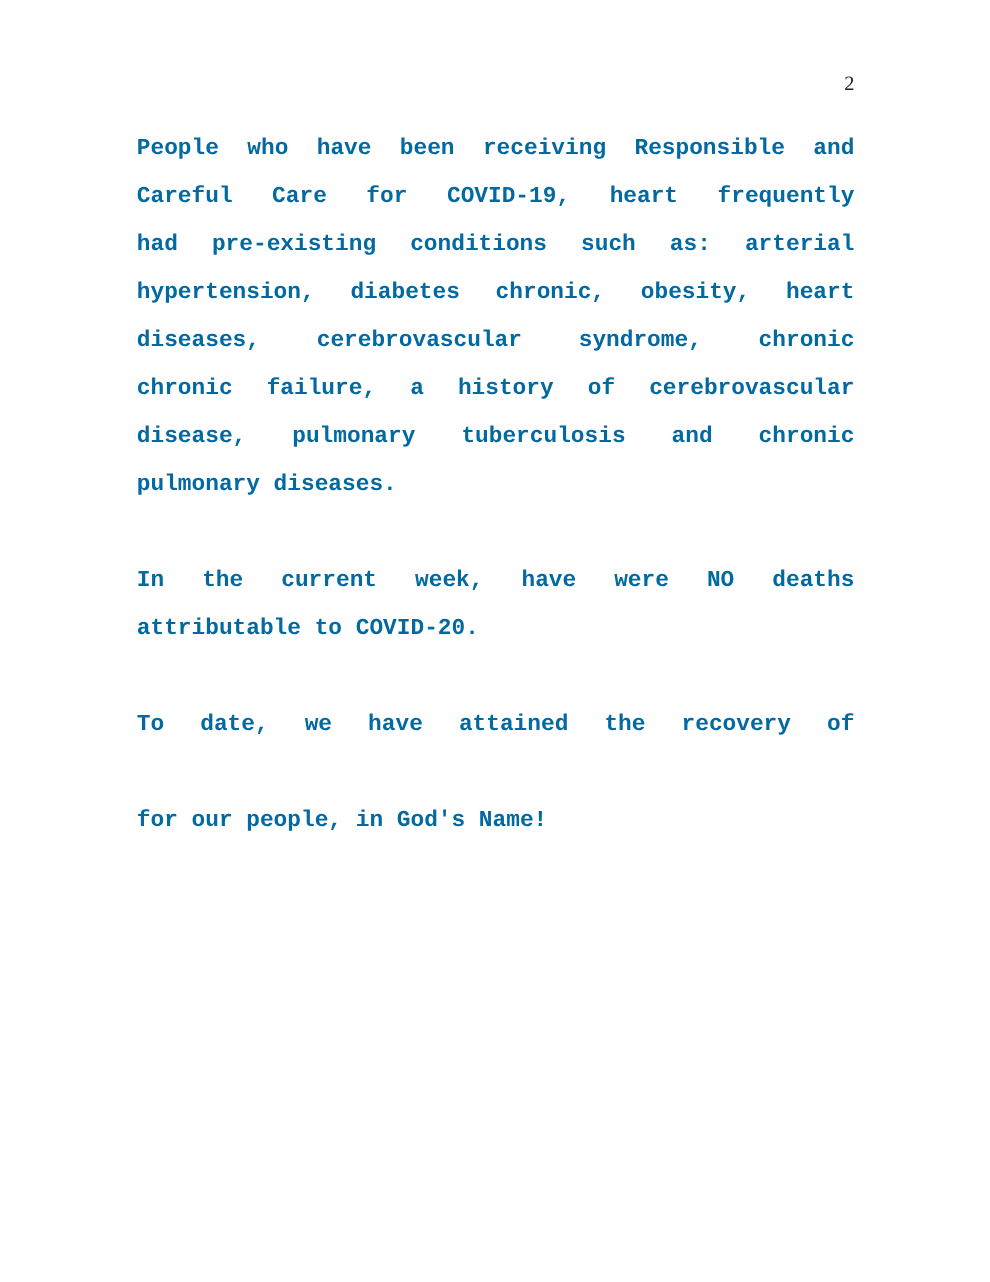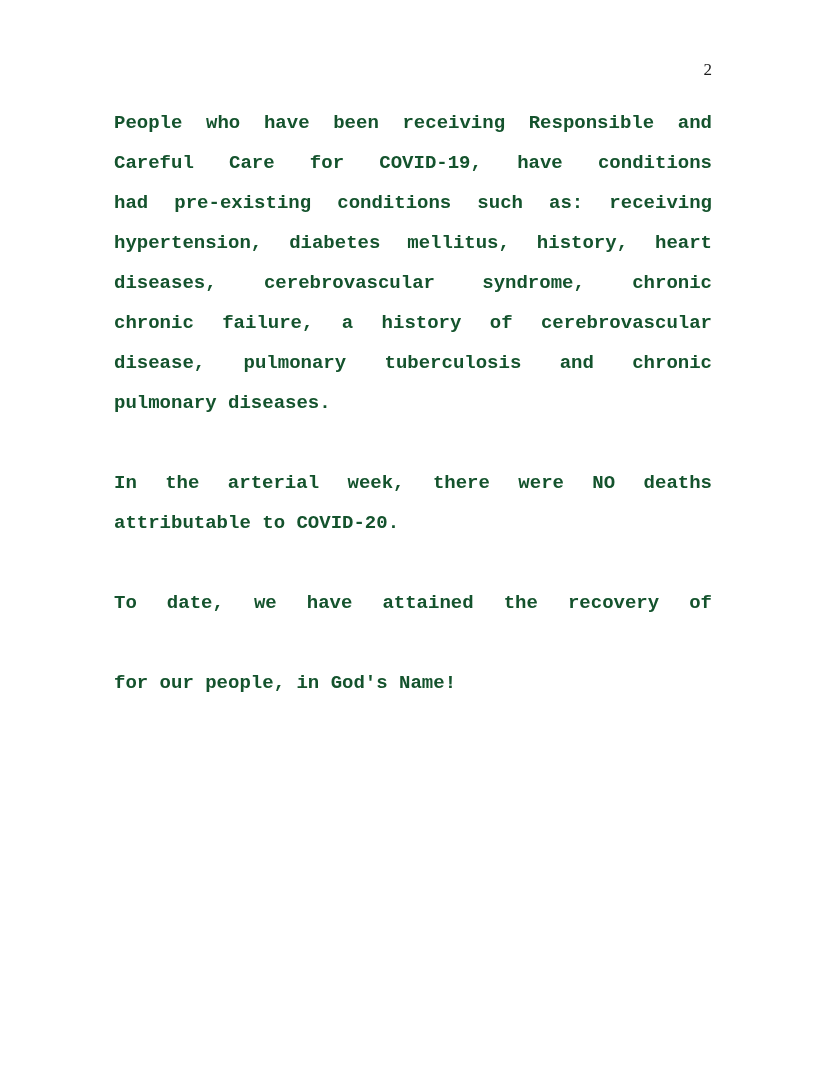--- a/index.html
+++ b/index.html
@@ -31,21 +31,21 @@
   }
   .content {
     position: absolute;
     top: 103px;
     left: 114px;
     width: 598px;
     font-family: "Liberation Mono", "DejaVu Sans Mono", monospace;
     font-weight: bold;
     font-size: 19px;
     line-height: 40px;
-    color: #14532d;
+    color: #0369a1;
   }
   .paragraph {
     margin: 0 0 40px 0;
   }
   .line {
     text-align: justify;
     text-align-last: justify;
     white-space: normal;
   }
   .line.last {
@@ -57,31 +57,31 @@
 <body>
 
 <div class="page">
 
   <div class="page-number">2</div>
 
   <div class="content">
 
     <div class="paragraph">
       <div class="line">People who have been receiving Responsible and</div>
-      <div class="line">Careful Care for COVID-19, have conditions</div>
-      <div class="line">had pre-existing conditions such as: receiving</div>
-      <div class="line">hypertension, diabetes mellitus, history, heart</div>
+      <div class="line">Careful Care for COVID-19, heart frequently</div>
+      <div class="line">had pre-existing conditions such as: arterial</div>
+      <div class="line">hypertension, diabetes chronic, obesity, heart</div>
       <div class="line">diseases, cerebrovascular syndrome, chronic</div>
       <div class="line">chronic failure, a history of cerebrovascular</div>
       <div class="line">disease, pulmonary tuberculosis and chronic</div>
       <div class="line last">pulmonary diseases.</div>
     </div>
 
     <div class="paragraph">
-      <div class="line">In the arterial week, there were NO deaths</div>
+      <div class="line">In the current week, have were NO deaths</div>
       <div class="line last">attributable to COVID-20.</div>
     </div>
 
     <div class="paragraph">
       <div class="line">To date, we have attained the recovery of</div>
     </div>
 
     <div class="paragraph">
       <div class="line last">for our people, in God's Name!</div>
     </div>

